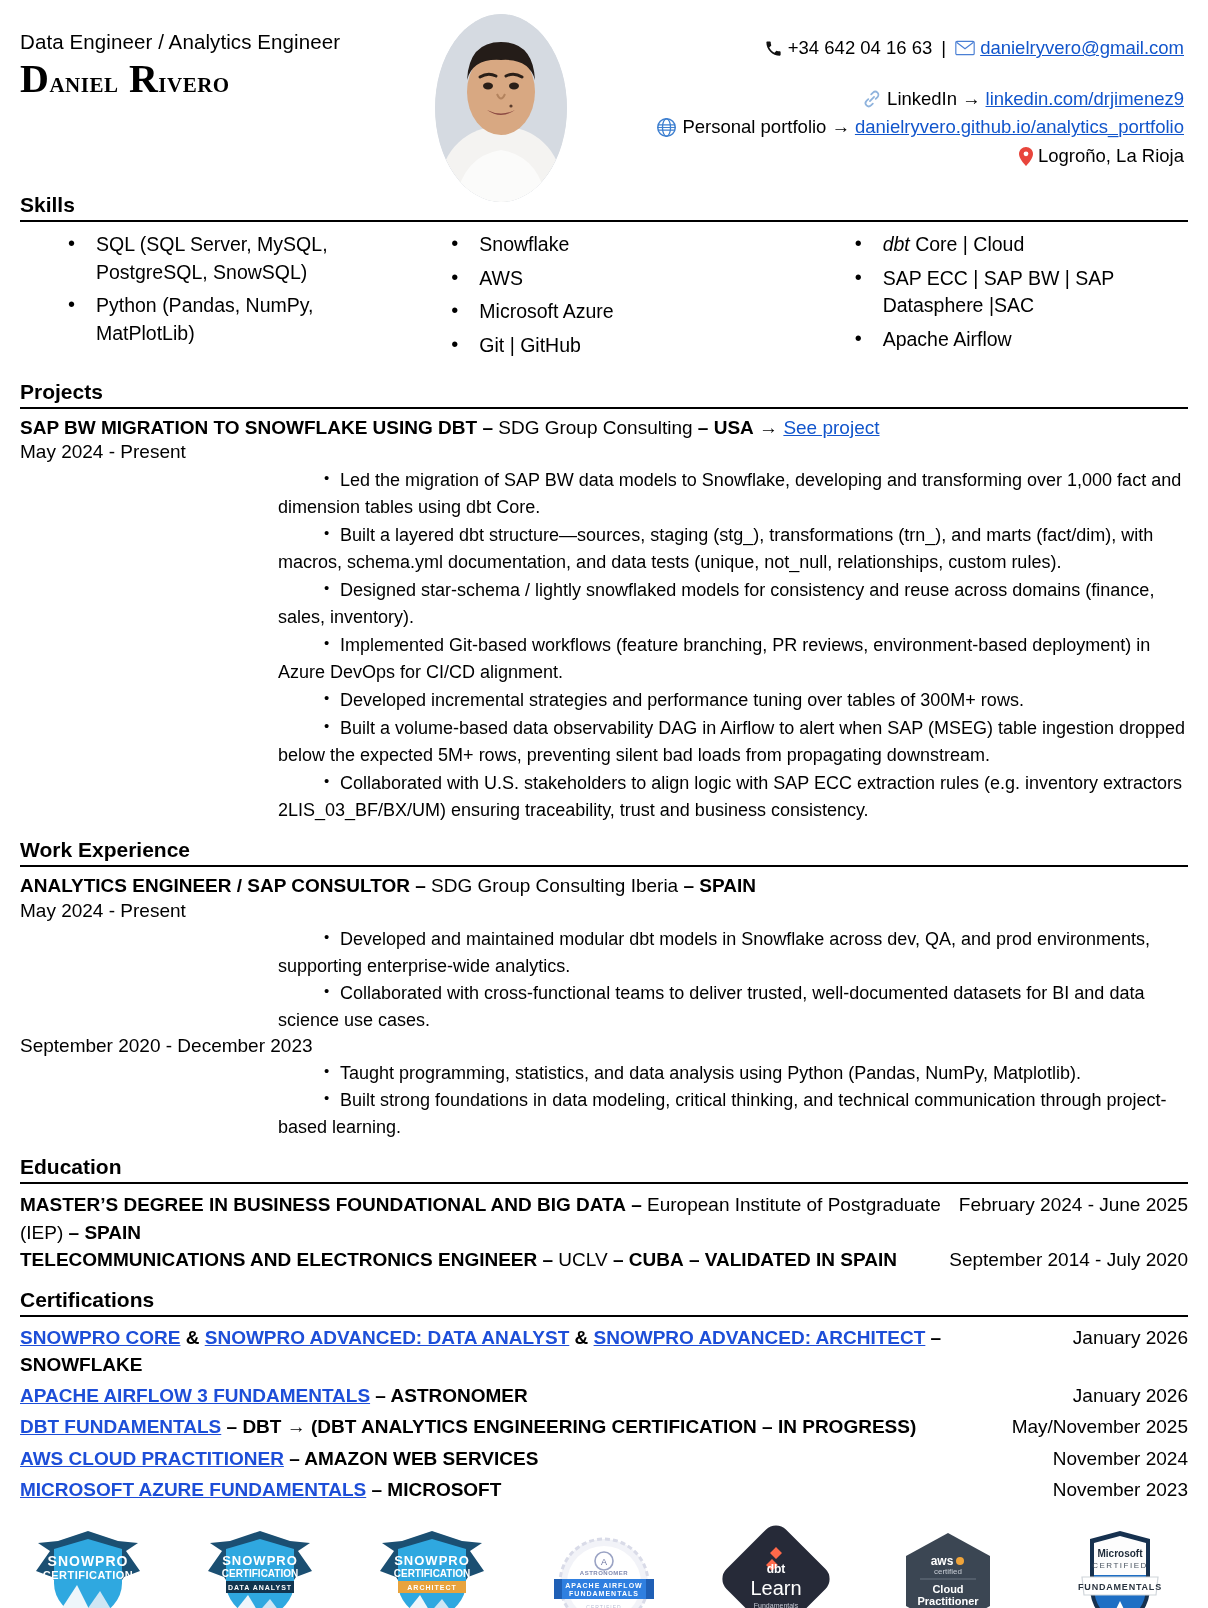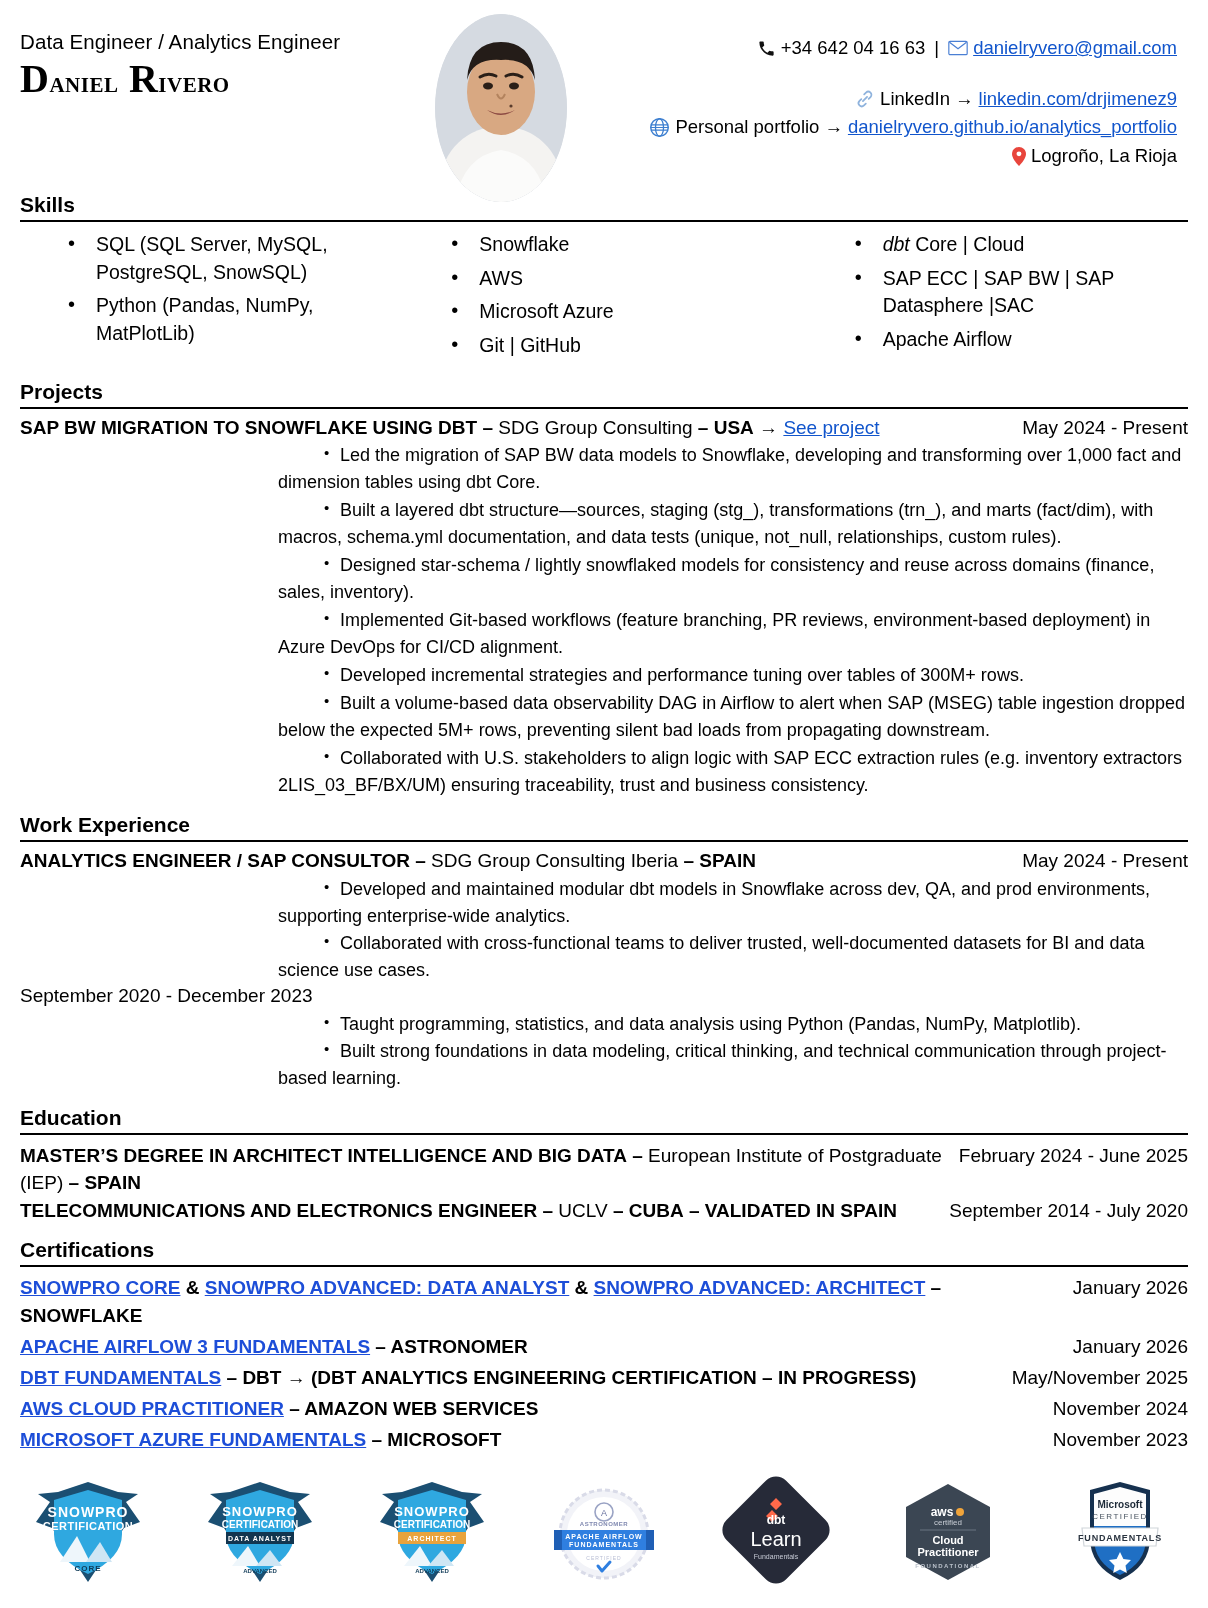--- a/index.html
+++ b/index.html
@@ -29,21 +29,21 @@
     position: absolute;
     left: 415px; top: 0;
     width: 132px; height: 188px;
     border-radius: 50%;
     overflow: hidden;
     background: #d8dde3;
   }
   .photo svg { display:block; width:100%; height:100%; }
 
   .hdr-right {
-    position: absolute; right: 11px; top: 20px;
+    position: absolute; right: 4px; top: 20px;
     width: 560px;
     text-align: right;
     font-size: 18.5px;
     line-height: 1.55;
   }
   .hdr-row { display: flex; justify-content: flex-end; align-items: center; gap: 5px; white-space: nowrap; }
   .hdr-row.r1 { margin-bottom: 22px; }
   .ico { display: inline-block; vertical-align: middle; line-height: 0; }
   a.link { color: #1155cc; text-decoration: underline; }
   .sep { padding: 0 4px; }
@@ -79,20 +79,21 @@
   .it { font-style: italic; }
 
   
   .entry-head {
     display: flex;
     justify-content: space-between;
     align-items: baseline;
     font-size: 19px;
     line-height: 1.3;
     margin-bottom: 2px;
+    flex-direction: column;
   }
   .entry-head .left { flex: 1 1 auto; padding-right: 14px; }
   .entry-head .date { flex: 0 0 auto; white-space: nowrap; font-size: 19px; }
   .b { font-weight: 700; }
   .sc {
     font-variant: small-caps;
     text-transform: lowercase;
   }
   .sc::first-letter { text-transform: uppercase; }
   .scb { font-variant: small-caps; font-weight: 700; }
@@ -312,21 +313,21 @@
 <div class="bullets tight">
   <p><span class="lead"></span><span class="body">Taught programming, statistics, and data analysis using Python (Pandas, NumPy, Matplotlib).</span></p>
   <p><span class="lead"></span><span class="body">Built strong foundations in data modeling, critical thinking, and technical communication through project-based learning.</span></p>
 </div>
 
 <div class="section-title">Education</div>
 <div class="rule"></div>
 
 <div class="row">
   <div class="left">
-    <span class="scb">MASTER’S DEGREE IN ARCHITECT INTELLIGENCE AND BIG DATA</span><span class="b"> – </span><span>European Institute of Postgraduate (IEP)</span><span class="b"> – </span><span class="scb">SPAIN</span>
+    <span class="scb">MASTER’S DEGREE IN BUSINESS FOUNDATIONAL AND BIG DATA</span><span class="b"> – </span><span>European Institute of Postgraduate (IEP)</span><span class="b"> – </span><span class="scb">SPAIN</span>
   </div>
   <div class="date">February 2024 - June 2025</div>
 </div>
 
 <div class="row">
   <div class="left">
     <span class="scb">TELECOMMUNICATIONS AND ELECTRONICS ENGINEER</span><span class="b"> – </span><span>UCLV</span><span class="b"> – </span><span class="scb">CUBA</span><span class="b"> – </span><span class="scb">VALIDATED IN SPAIN</span>
   </div>
   <div class="date">September 2014 - July 2020</div>
 </div>

